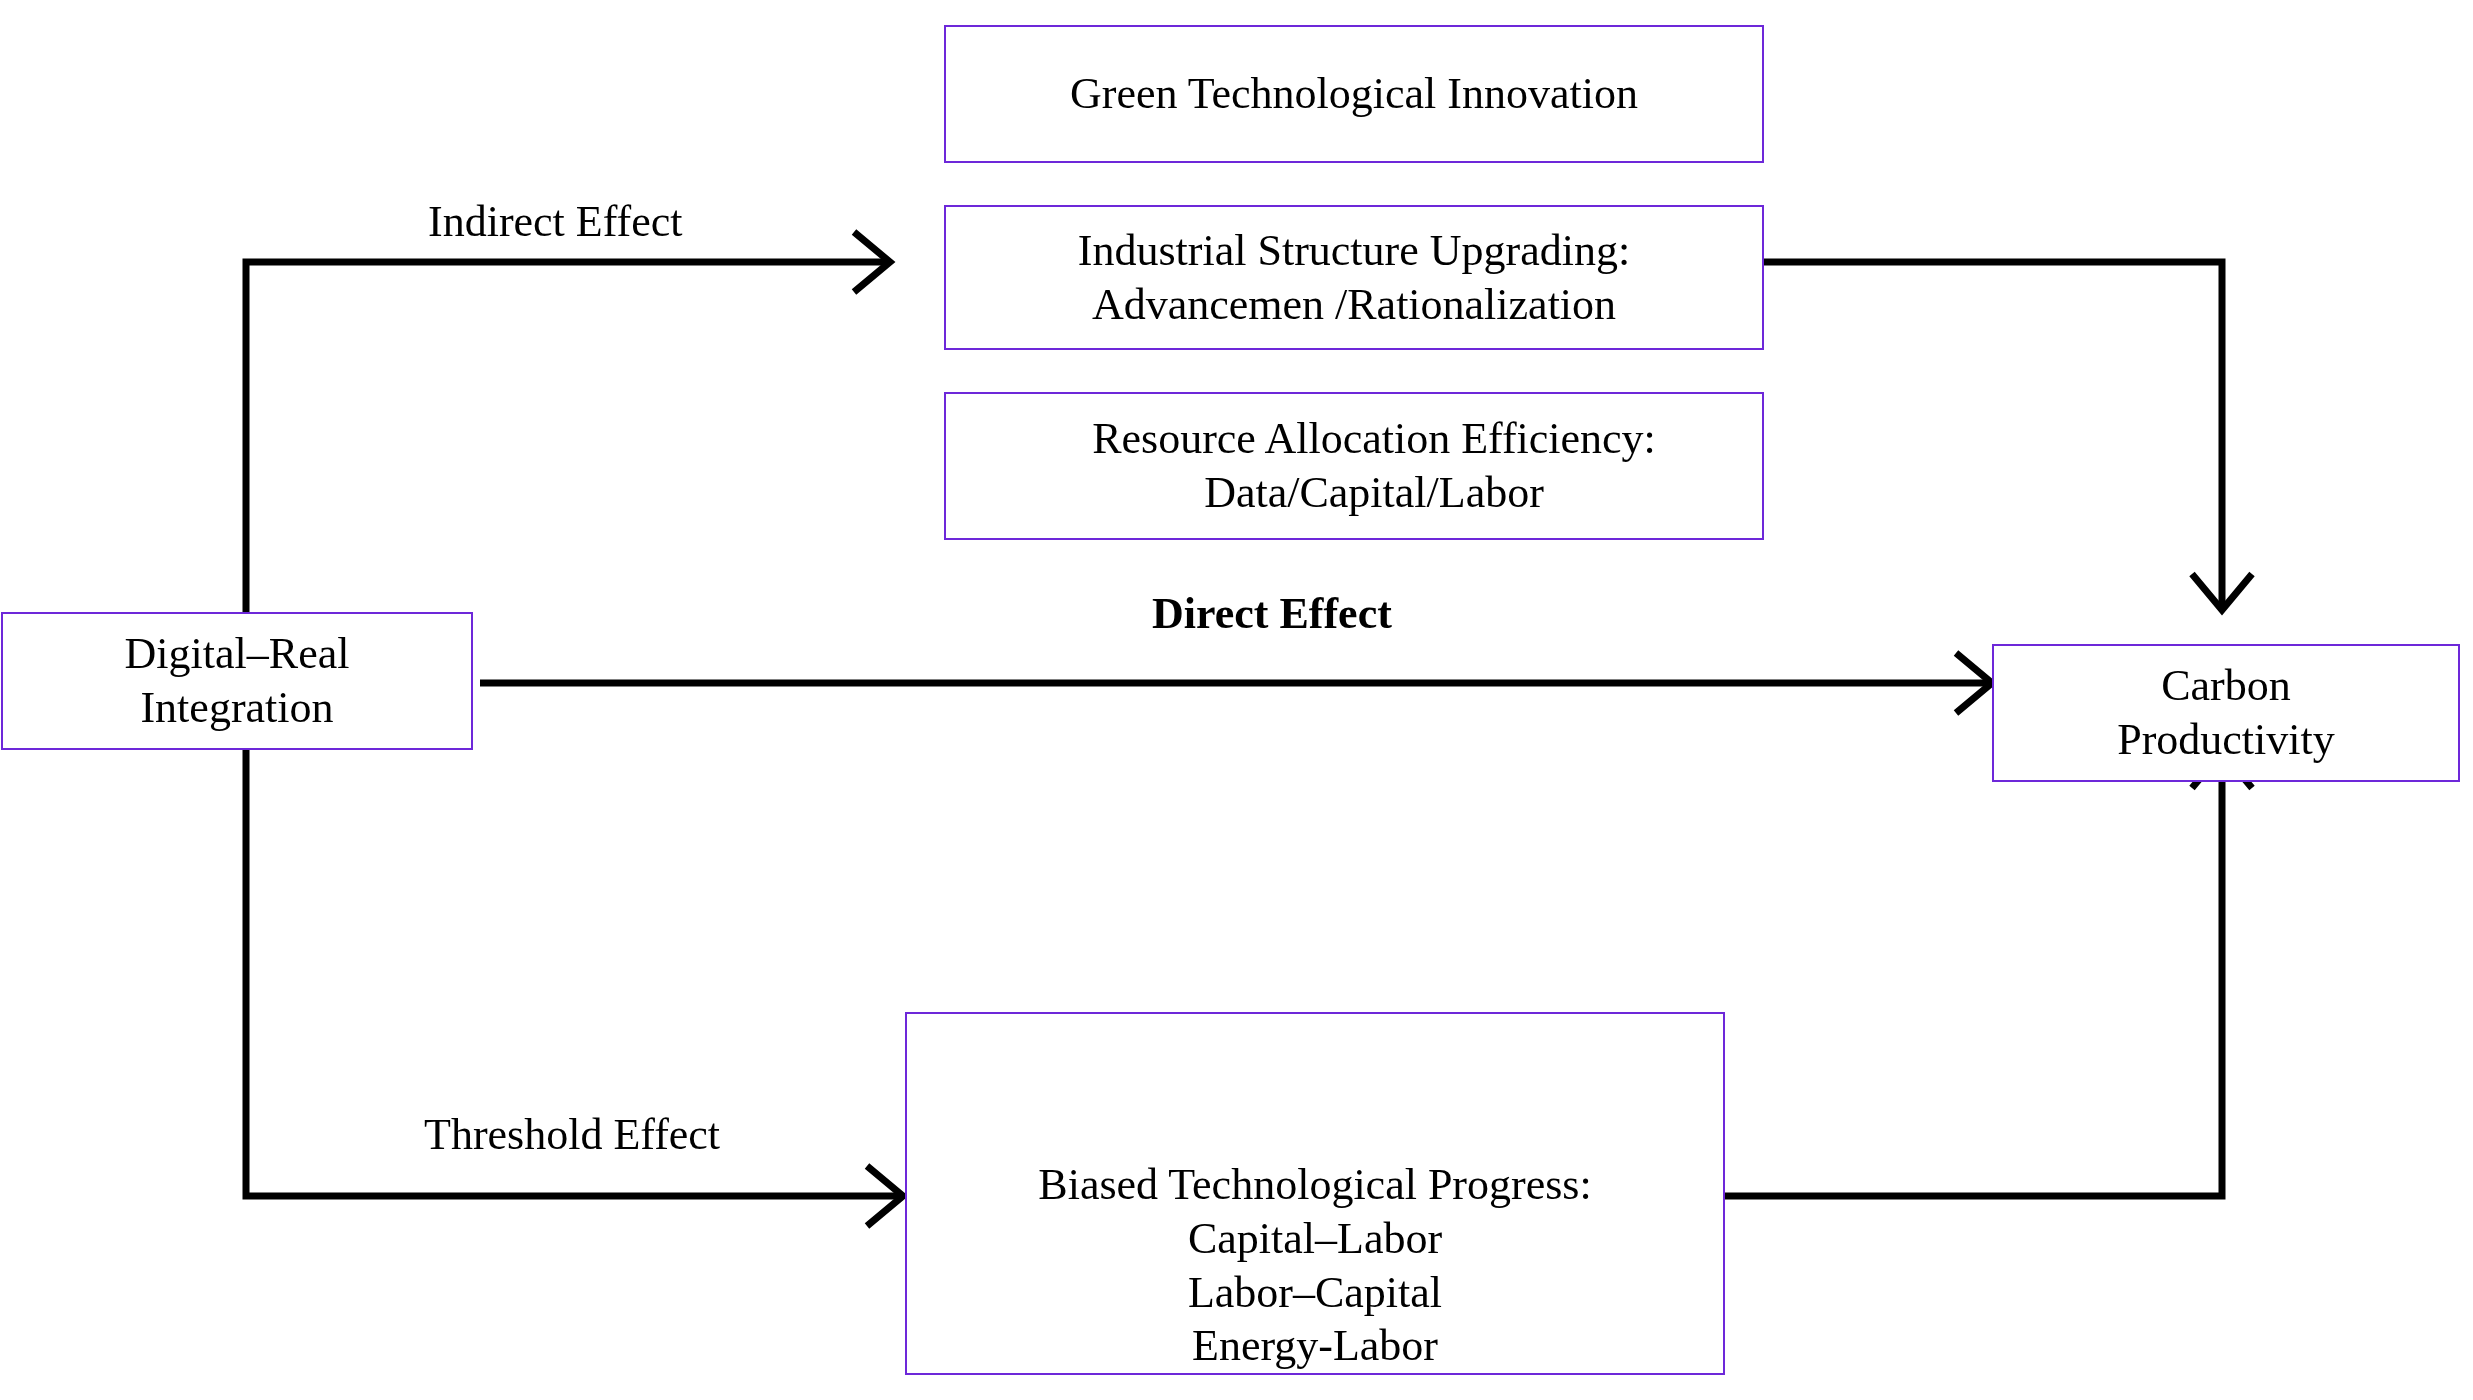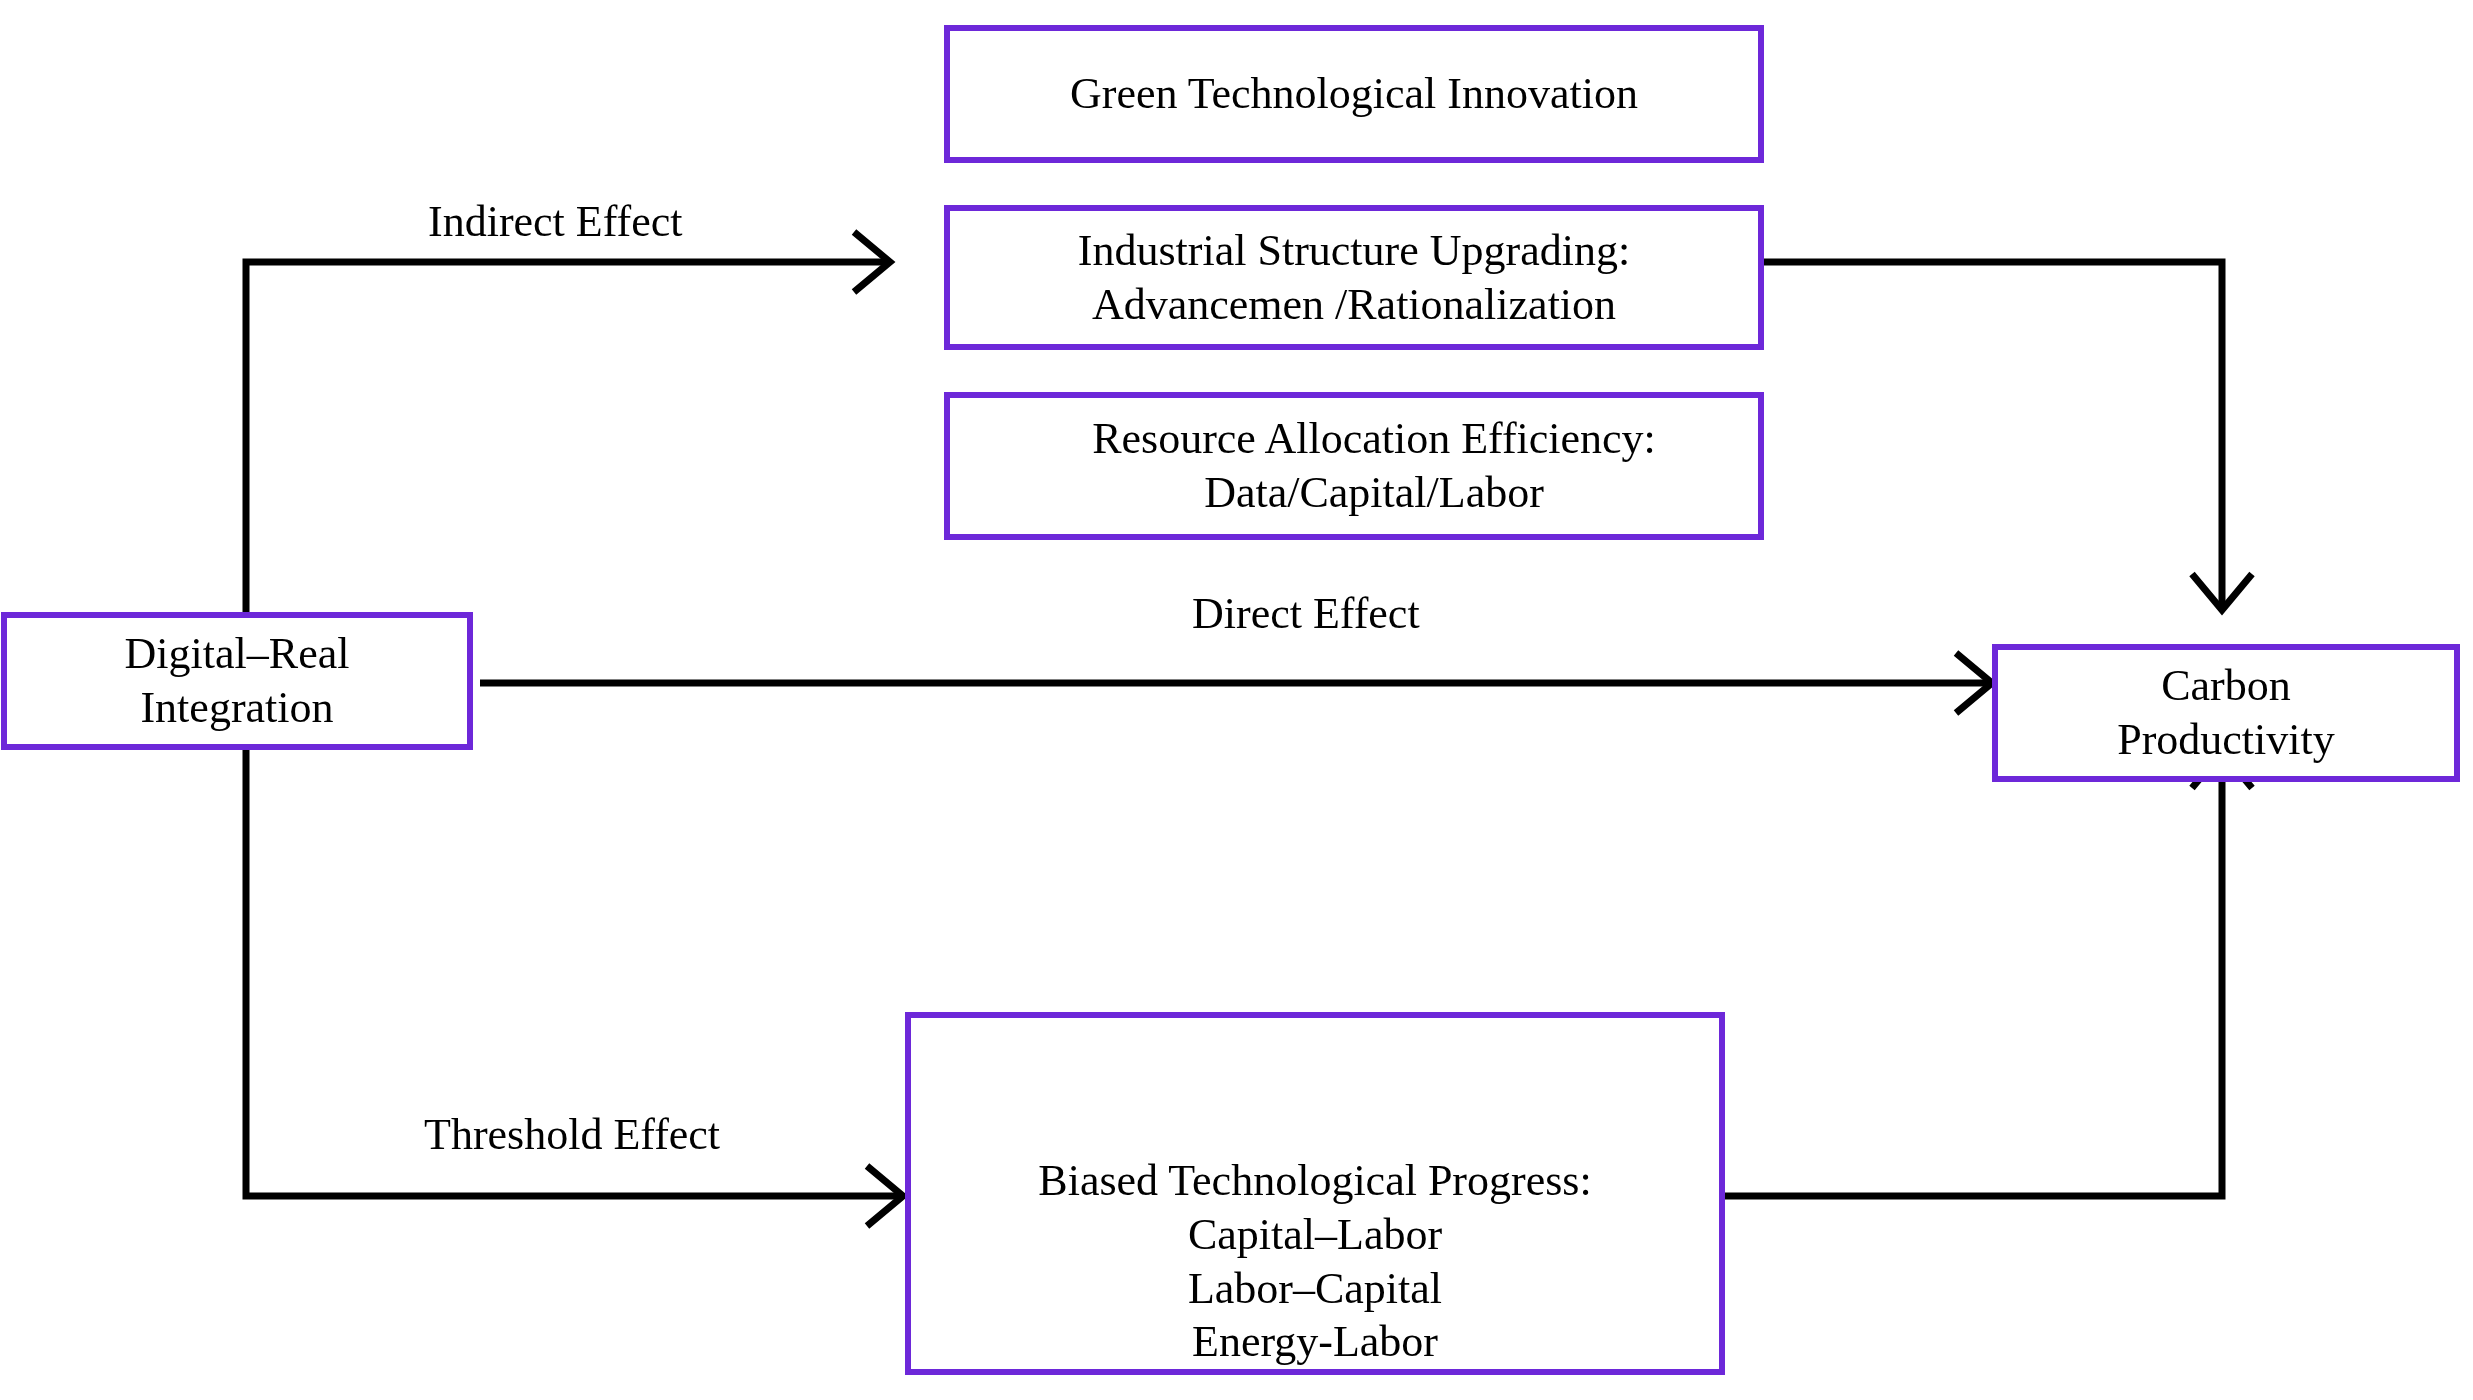--- a/index.html
+++ b/index.html
@@ -17,21 +17,21 @@
   }
   #edges {
     position: absolute;
     left: 0; top: 0;
     width: 2473px;
     height: 1400px;
   }
   .node {
     position: absolute;
     box-sizing: border-box;
-    border: 6px solid #6d28d9;
+    border: 2px solid #6d28d9;
     background: #ffffff;
     display: flex;
     flex-direction: column;
     align-items: center;
     justify-content: center;
     text-align: center;
     color: #000000;
     line-height: 1.22;
   }
   .node .line { display: block; white-space: nowrap; }
@@ -45,21 +45,21 @@
   #node-biased      { left: 905px;  top: 1012px; width: 820px; height: 363px; font-size: 44px; justify-content: flex-end; }
 
   .edge-label {
     position: absolute;
     color: #000000;
     font-size: 44px;
     white-space: nowrap;
     line-height: 1;
   }
   #label-indirect  { left: 428px;  top: 200px; }
-  #label-direct    { left: 1192px; top: 592px; }
+  #label-direct    { left: 1152px; top: 592px; font-weight: bold; }
   #label-threshold { left: 424px;  top: 1113px; }
 </style>
 </head>
 <body>
 
 <div id="canvas">
 
   <svg id="edges" viewBox="0 0 2473 1400" width="2473" height="1400" xmlns="http://www.w3.org/2000/svg">
     <g stroke="#000000" stroke-width="7" fill="none" stroke-linecap="butt" stroke-linejoin="miter">
 

